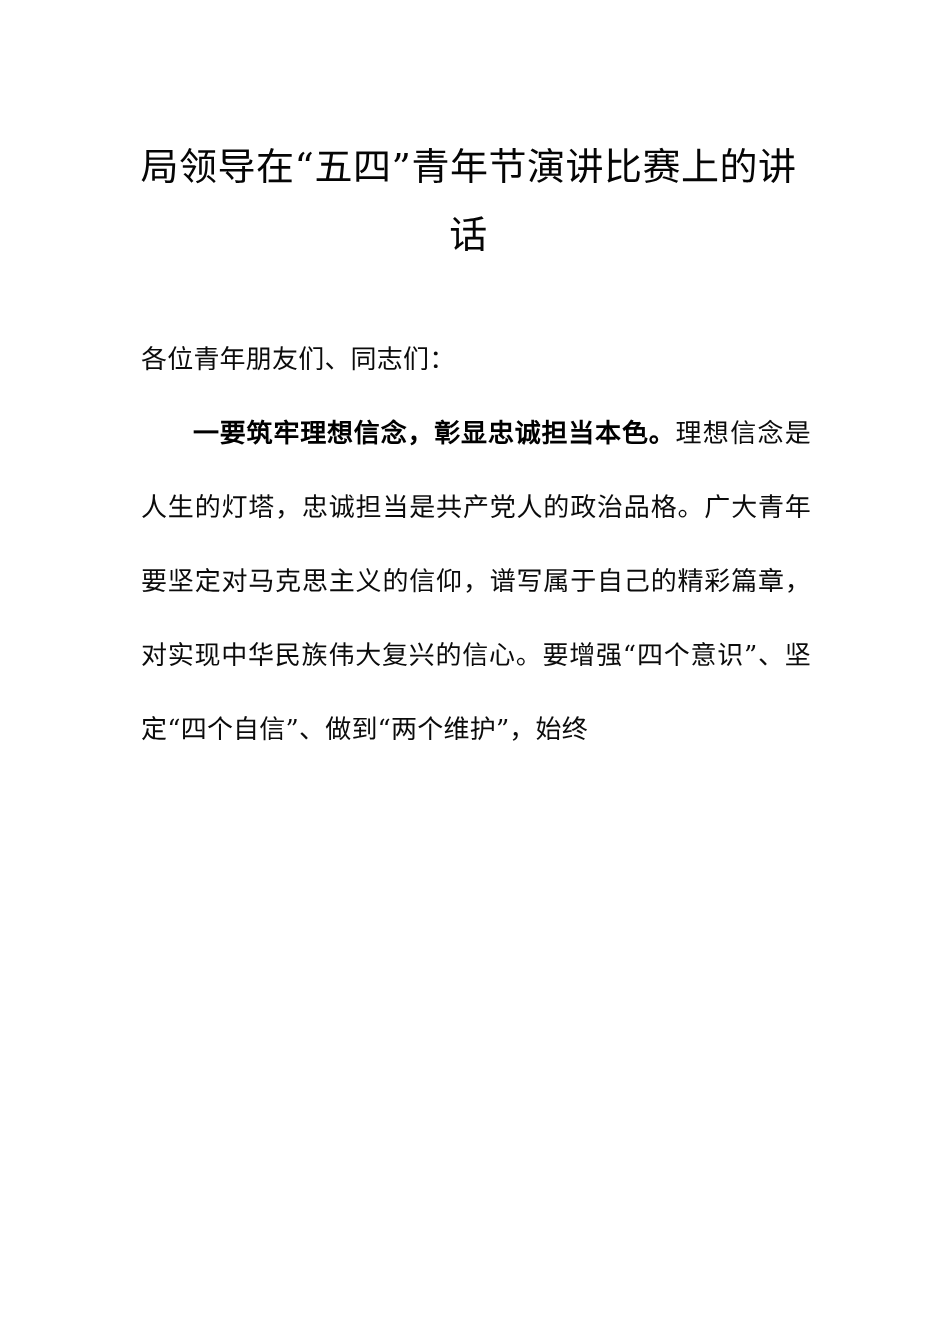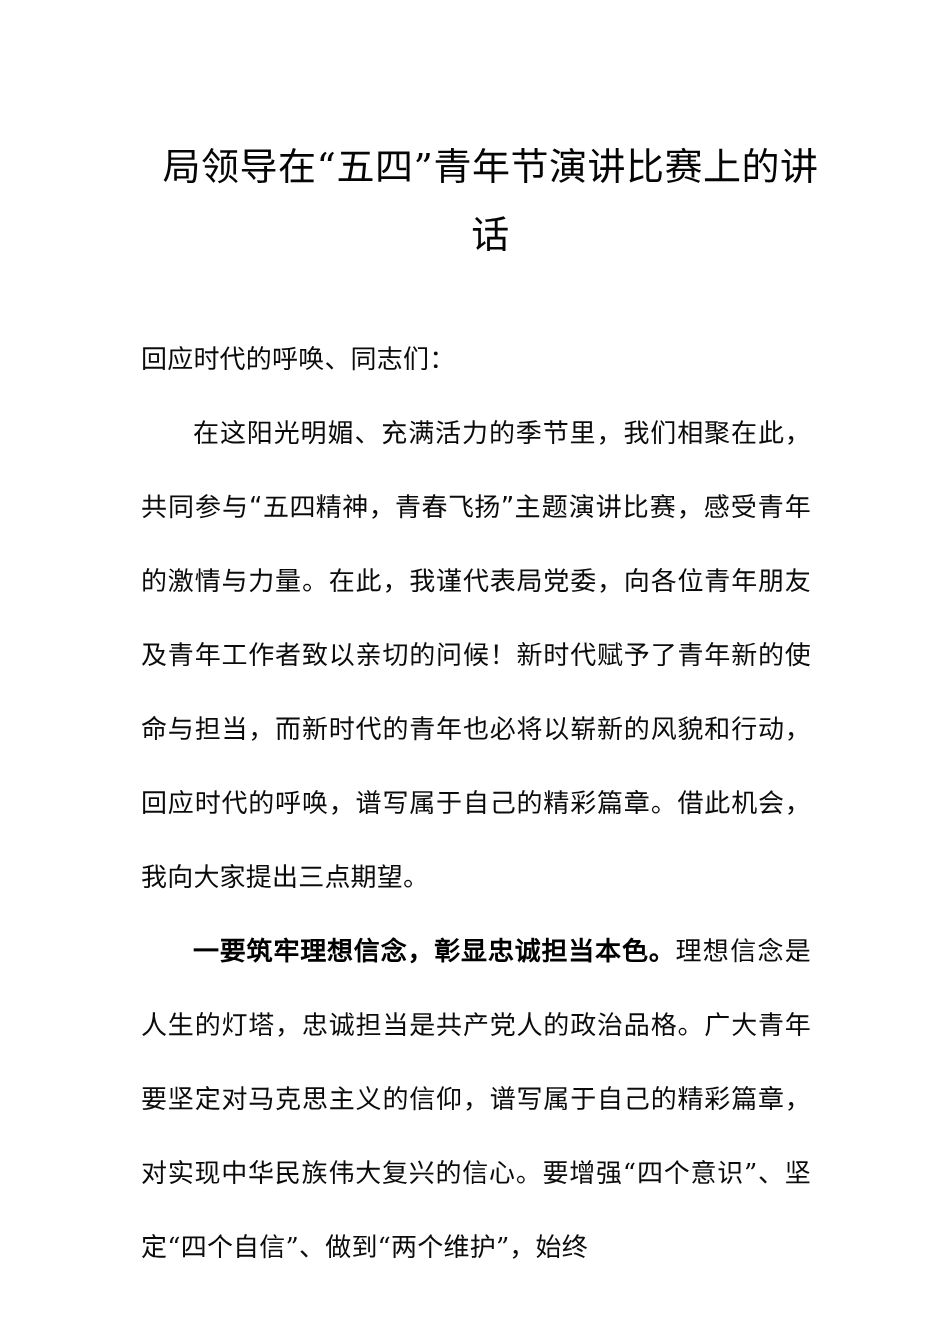--- a/index.html
+++ b/index.html
@@ -20,21 +20,21 @@
     position: relative;
     width: 950px;
     height: 1344px;
     background: #ffffff;
     box-sizing: border-box;
   }
 
   
   .doc-title {
     position: absolute;
-    left: 157px;
+    left: 135px;
     top: 108px;
     width: 667px;
     text-align: center;
     font-family: "DejaVu Serif", "Liberation Serif", serif;
     font-size: 38px;
     line-height: 68px;
     letter-spacing: 0.5px;
     color: #050505;
     font-weight: 400;
     white-space: normal;
@@ -83,22 +83,21 @@
 </style>
 </head>
 <body>
 
 <div class="page">
 
   <h1 class="doc-title">局领导在“五四”青年节演讲比赛上的讲话</h1>
 
   <div class="body-block">
 
-    <p class="para salutation"><span>回应时代的呼唤、同志们：</span></p>
+    <p class="para salutation"><span>各位青年朋友们、同志们：</span></p>
 
 
-    <p class="para indent"><span>在这阳光明媚、充满活力的季节里，我们相聚在此，共同参与</span><span class="emph-sans">“五四精神，青春飞扬”</span><span>主题演讲比赛，感受青年的激情与力量。在此，我谨代表局党委，向各位青年朋友及青年工作者致以亲切的问候！新时代赋予了青年新的使命与担当，而新时代的青年也必将以崭新的风貌和行动，回应时代的呼唤，谱写属于自己的精彩篇章。借此机会，我向大家提出三点期望。</span></p>
 
     <p class="para indent"><span class="strong-lead">一要筑牢理想信念，彰显忠诚担当本色。</span><span>理想信念是人生的灯塔，忠诚担当是共产党人的政治品格。广大青年要坚定对马克思主义的信仰，谱写属于自己的精彩篇章，对实现中华民族伟大复兴的信心。要增强“四个意识”、坚定“四个自信”、做到“两个维护”，始终</span></p>
 
   </div>
 
 </div>
 
 </body></html>

